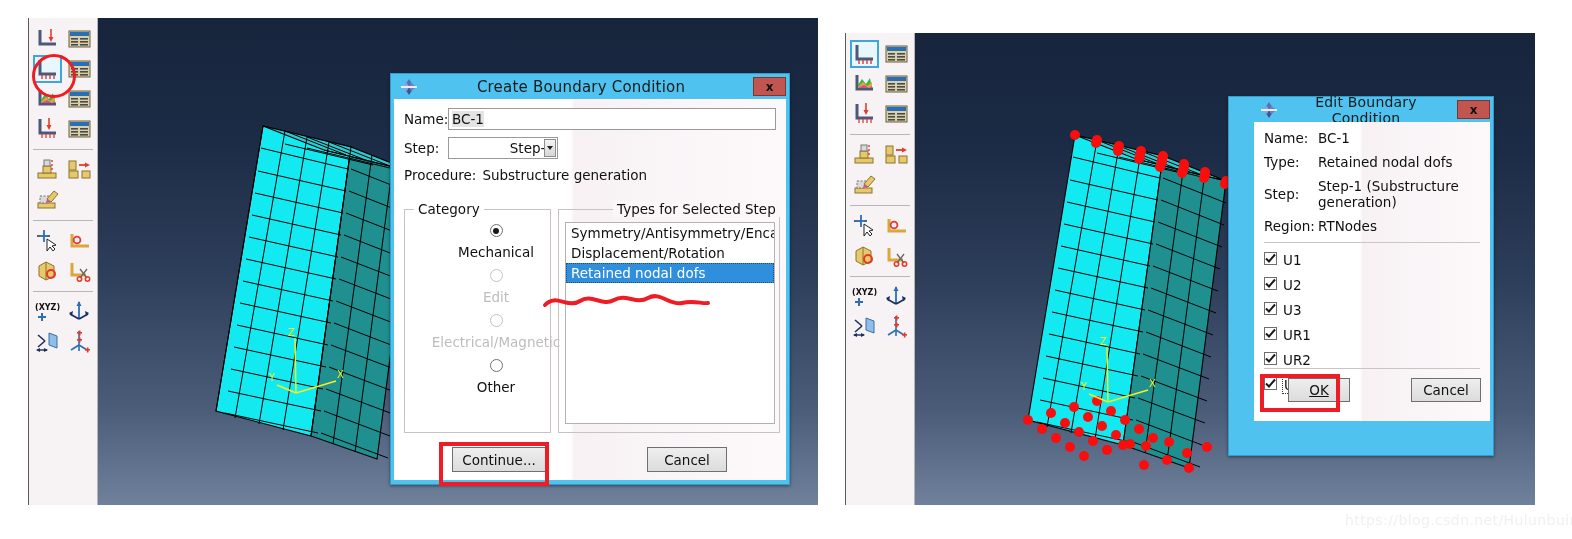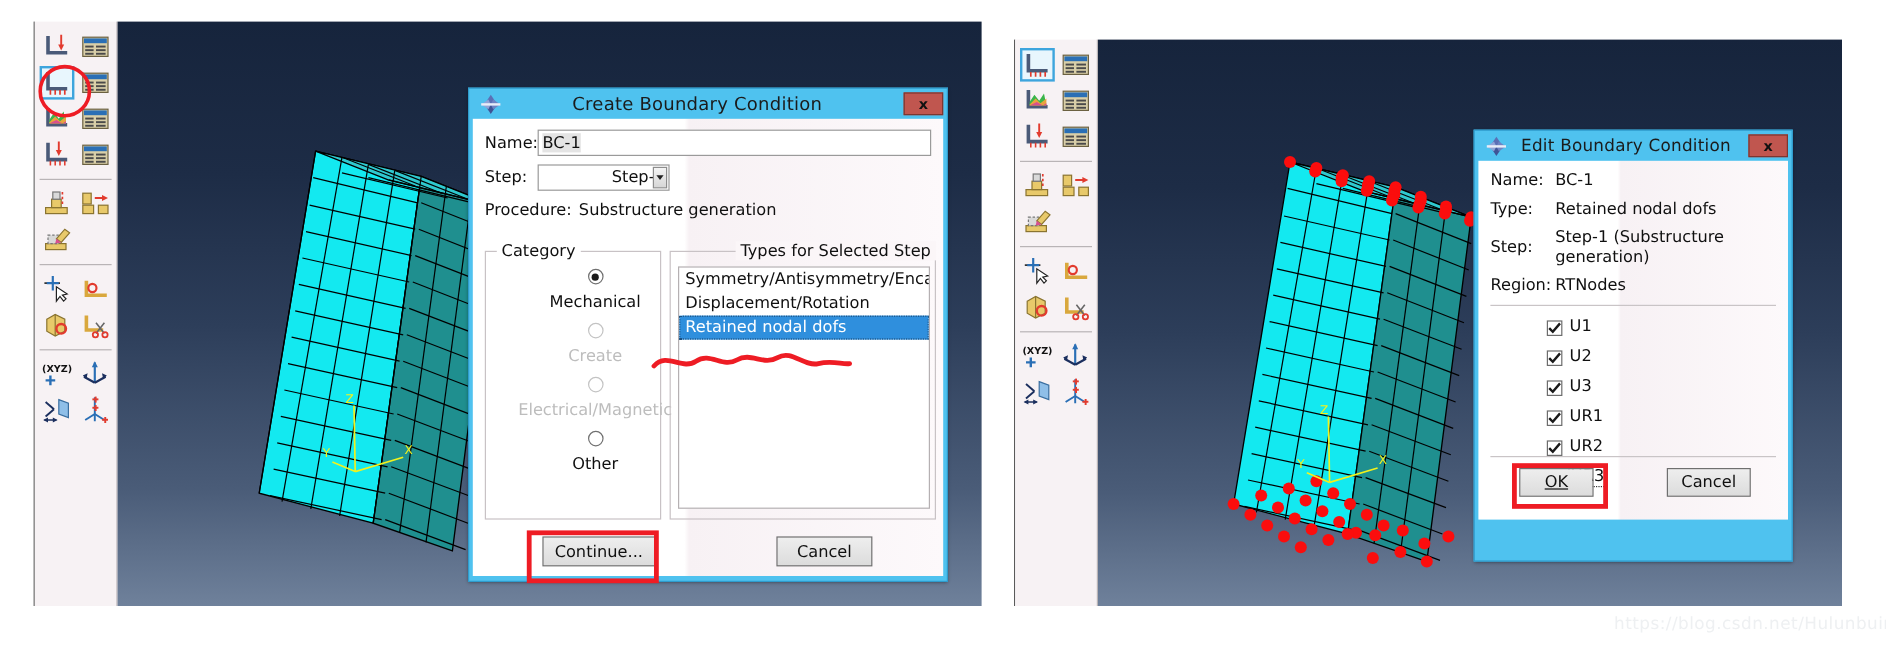--- a/index.html
+++ b/index.html
@@ -134,21 +134,21 @@
   
   .btn {
     background: linear-gradient(to bottom,#eeeeee,#dcdcdc);
     border: 1px solid #6f6f6f;
     font-size: 13.5px; color: #101010;
     display: flex; align-items: center; justify-content: center;
     cursor: pointer; position: absolute;
   }
 
   
-  .cb-row { display: flex; align-items: flex-end; gap: 6px; margin-bottom: 9px; margin-left: 47px; }
+  .cb-row { display: flex; align-items: flex-start; gap: 6px; margin-bottom: 9px; }
   .cb {
     width: 13px; height: 13px; flex: 0 0 13px;
     border: 1px solid #6d6d6d; background: #fff;
     display: flex; align-items: center; justify-content: center;
   }
   .cb svg { display:block; }
   .cb-lbl { font-size: 13.5px; }
   .cb-lbl.focus { outline: 1px dotted #333; padding: 0 1px; }
 
   .hr { height: 1px; background: #c9c4c6; }
@@ -541,21 +541,21 @@
 
       <div class="group" style="left:10px; top:110px; width:147px; height:224px;padding-left:29px;">
         <span class="group-title">Category</span>
         <div id="cat-list" style="padding:14px 0 0 8px;">
             <div class="radio-row">
               <span class="radio on"></span>
               <span class="radio-lbl">Mechanical</span>
             </div>
             <div class="radio-row">
               <span class="radio dis"></span>
-              <span class="radio-lbl dis">Create</span>
+              <span class="radio-lbl dis">Edit</span>
             </div>
             <div class="radio-row">
               <span class="radio dis"></span>
               <span class="radio-lbl dis">Electrical/Magnetic</span>
             </div>
             <div class="radio-row">
               <span class="radio"></span>
               <span class="radio-lbl">Other</span>
             </div>
           </div>
@@ -930,21 +930,21 @@
           <line x1="193" y1="369" x2="233" y2="357"></line>
           <line x1="193" y1="369" x2="192" y2="314"></line>
         </g>
         <text x="234" y="354" fill="#f2f21d" font-size="10" font-family="DejaVu Sans, sans-serif">X</text>
         <text x="166" y="357" fill="#f2f21d" font-size="10" font-family="DejaVu Sans, sans-serif">Y</text>
         <text x="185" y="312" fill="#f2f21d" font-size="10" font-family="DejaVu Sans, sans-serif">Z</text>
       </svg>
     </div>
   </div>
 
-  <div class="dlg" style="left:1228px; top:108px; width:266px; height:360px;">
+  <div class="dlg" style="left:1228px; top:96px; width:266px; height:360px;padding-left:22px;">
     <div class="dlg-title">
       <span class="dlg-icon">
         <svg width="20" height="20" viewBox="0 0 20 20">
           <polygon points="10,2 14,8 10,10 6,8" fill="#5b6fb5"></polygon>
           <polygon points="10,18 14,12 10,10 6,12" fill="#3f5496"></polygon>
           <polygon points="2,10 8,6 10,10 8,14" fill="#8fa4d8"></polygon>
           <polygon points="18,10 12,6 10,10 12,14" fill="#6d83c4"></polygon>
           <rect x="2" y="9" width="16" height="2" fill="#e8edf8"></rect>
         </svg>
       </span>

